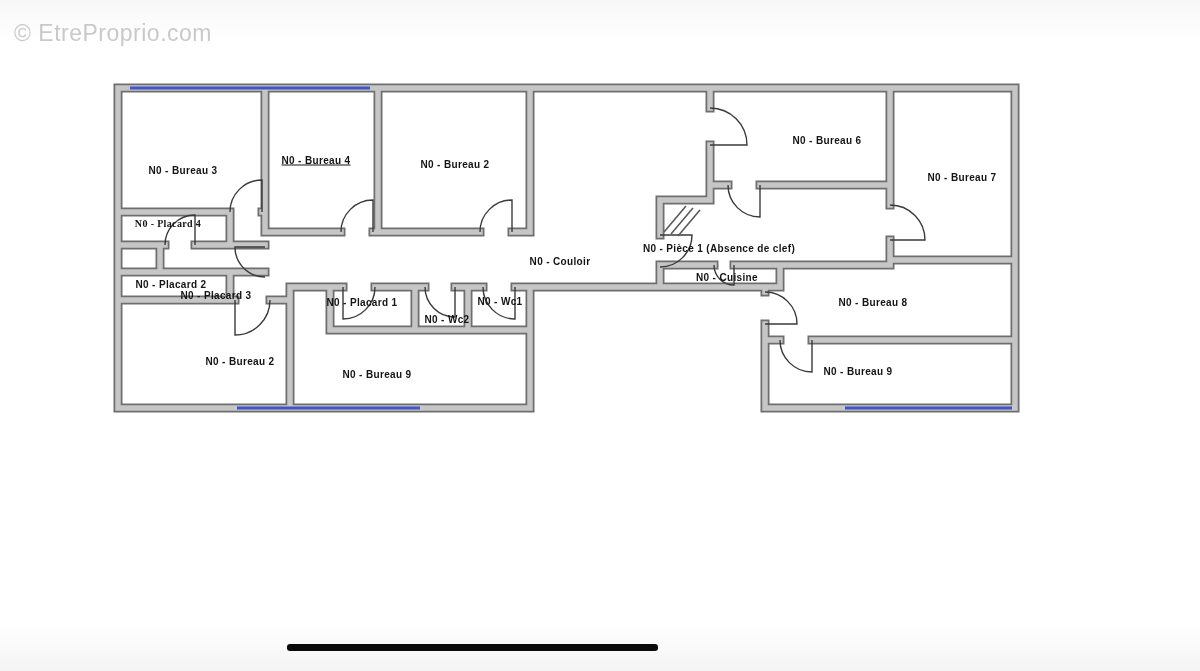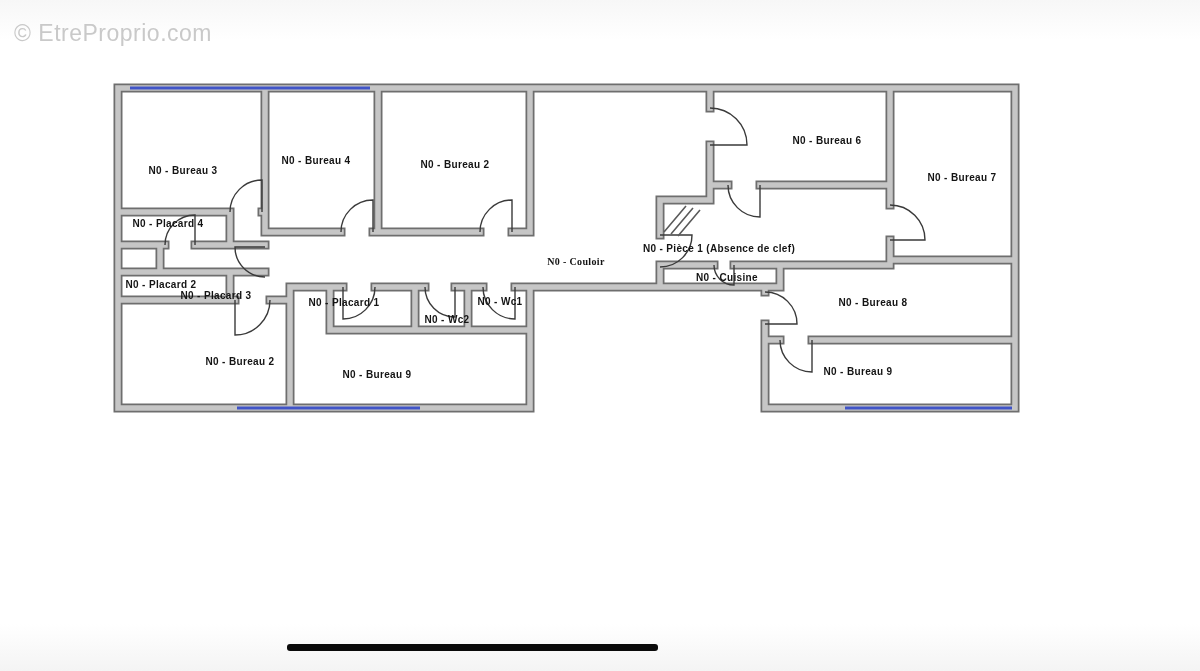--- a/index.html
+++ b/index.html
@@ -53,31 +53,31 @@
       <path class="door-arc" d="M230,212 A32,32 0 0 1 262,180 L262,212 M341,232 A32,32 0 0 1 373,200 L373,232 M480,232 A32,32 0 0 1 512,200 L512,232 M270,300 A35,35 0 0 1 235,335 L235,300 M165,245 A30,30 0 0 1 195,215 L195,245 M265,277 A30,30 0 0 1 235,247 L265,247 M375,287 A32,32 0 0 1 343,319 L343,287 M425,287 A30,30 0 0 0 455,317 L455,287 M483,287 A32,32 0 0 0 515,319 L515,287 M710,108 A37,37 0 0 1 747,145 L710,145 M660,267 A32,32 0 0 0 692,235 L660,235 M728,185 A32,32 0 0 0 760,217 L760,185 M890,205 A35,35 0 0 1 925,240 L890,240 M765,292 A32,32 0 0 1 797,324 L765,324 M780,340 A32,32 0 0 0 812,372 L812,340 M714,265 A20,20 0 0 0 734,285 L734,265"></path>
     </g>
 
     <g>
       <path class="hatch" d="M664,232 L686,206 M671,234 L693,208 M678,236 L700,210"></path>
     </g>
   </svg>
 
   <div style="position:absolute;inset:0;">
       <div class="room-label" style="left: 183px; top: 170px;">N0 - Bureau 3</div>
-      <div class="room-label" style="left: 316px; top: 160px;">N0 - Bureau 4</div>
+      <div class="room-label" style="left: 316px; top: 160px; text-decoration: underline;">N0 - Bureau 4</div>
       <div class="room-label" style="left: 455px; top: 164px;">N0 - Bureau 2</div>
-      <div class="room-label" style="left: 168px; top: 223px;">N0 - Placard 4</div>
+      <div class="room-label" style="left: 168px; top: 223px; font-family: Liberation Serif, serif;">N0 - Placard 4</div>
       <div class="room-label" style="left: 216px; top: 259px; margin-top: 36px;">N0 - Placard 3</div>
-      <div class="room-label" style="left: 161px; top: 284px;">N0 - Placard 2</div>
+      <div class="room-label" style="left: 171px; top: 284px;">N0 - Placard 2</div>
       <div class="room-label" style="left: 193px; top: 361px; margin-left: 47px;">N0 - Bureau 2</div>
-      <div class="room-label" style="left: 344px; top: 302px;">N0 - Placard 1</div>
+      <div class="room-label" style="left: 362px; top: 302px;">N0 - Placard 1</div>
       <div class="room-label" style="left: 447px; top: 319px;">N0 - Wc2</div>
       <div class="room-label" style="left: 500px; top: 301px;">N0 - Wc1</div>
       <div class="room-label" style="left: 377px; top: 374px;">N0 - Bureau 9</div>
-      <div class="room-label" style="left: 576px; top: 261px; font-family: Liberation Serif, serif;">N0 - Couloir</div>
+      <div class="room-label" style="left: 560px; top: 261px;">N0 - Couloir</div>
       <div class="room-label" style="left: 719px; top: 248px;">N0 - Pièce 1 (Absence de clef)</div>
       <div class="room-label" style="left: 727px; top: 277px;">N0 - Cuisine</div>
       <div class="room-label" style="left: 827px; top: 140px;">N0 - Bureau 6</div>
       <div class="room-label" style="left: 962px; top: 177px;">N0 - Bureau 7</div>
       <div class="room-label" style="left: 873px; top: 302px;">N0 - Bureau 8</div>
       <div class="room-label" style="left: 858px; top: 371px;">N0 - Bureau 9</div>
     </div>
 
   <div class="bottom-bar"></div>
 </div>

